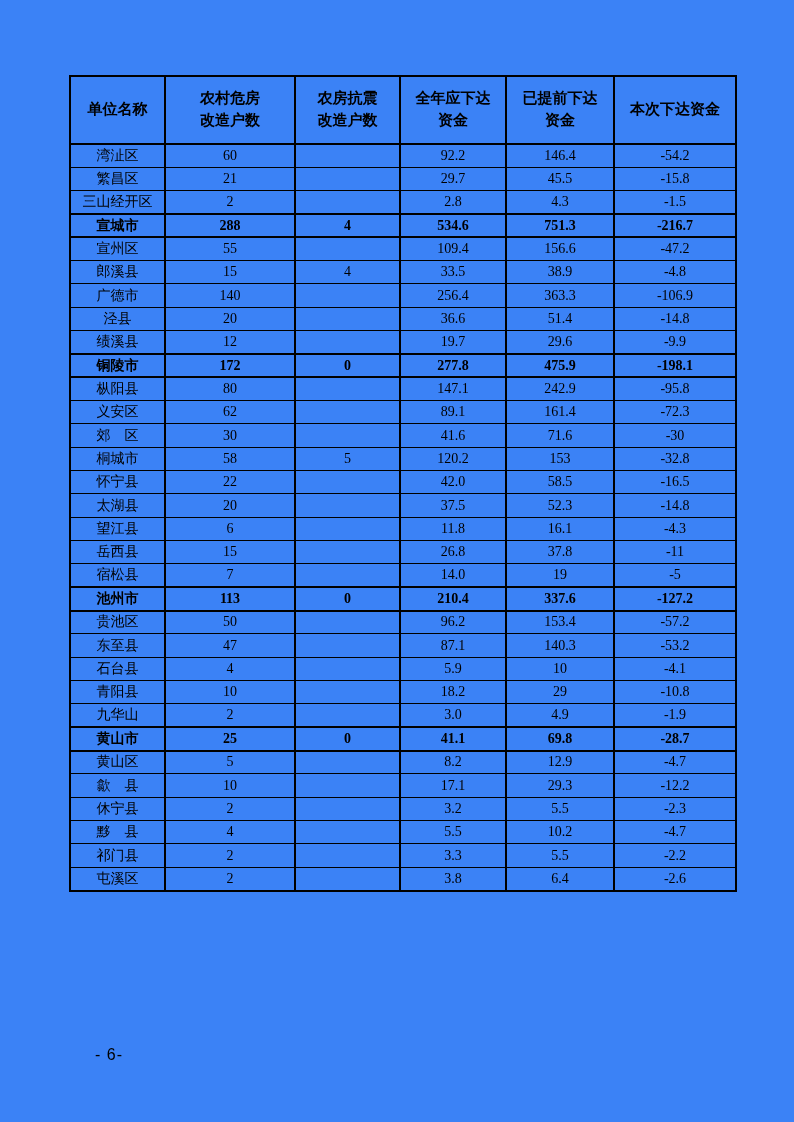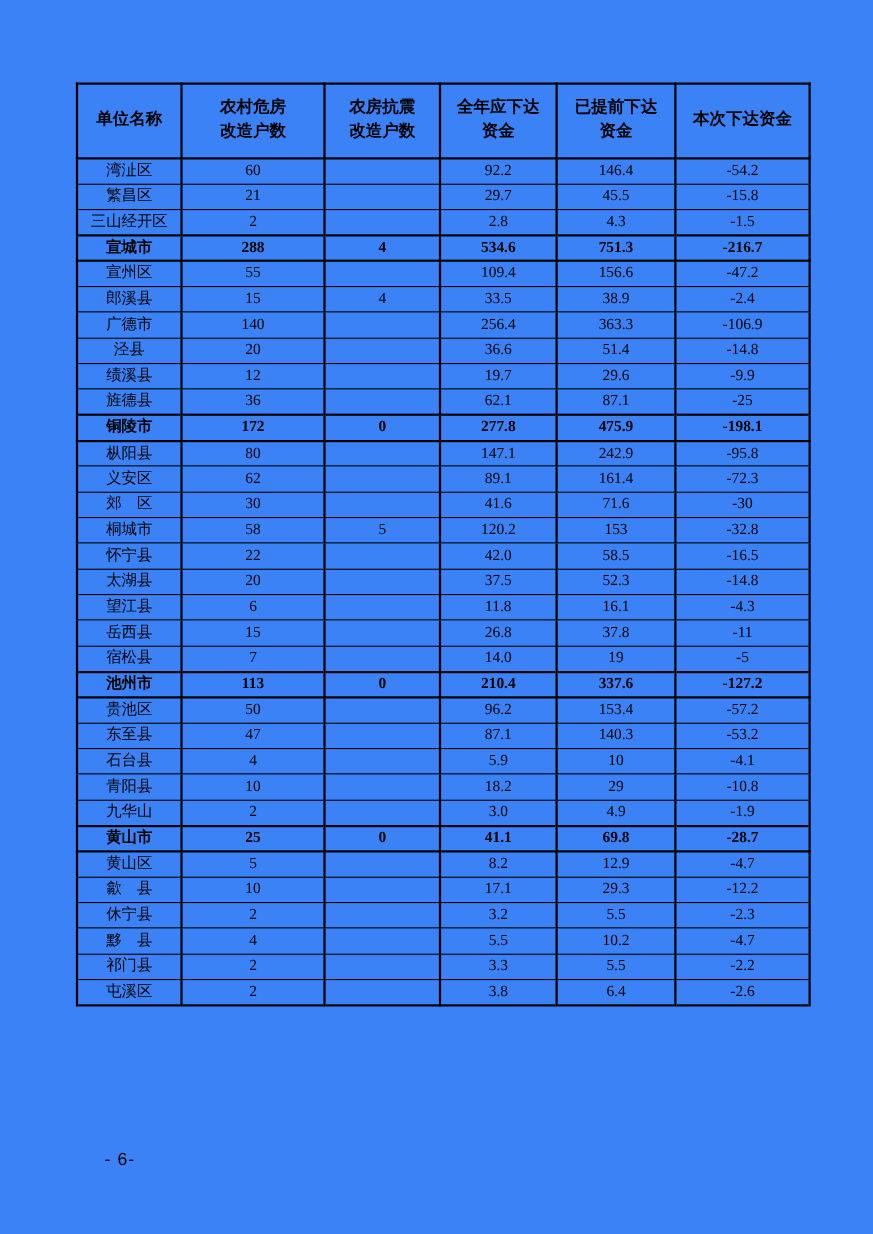--- a/index.html
+++ b/index.html
@@ -126,21 +126,21 @@
           <td>109.4</td>
           <td>156.6</td>
           <td>-47.2</td>
         </tr>
         <tr>
           <td>郎溪县</td>
           <td>15</td>
           <td>4</td>
           <td>33.5</td>
           <td>38.9</td>
-          <td>-2.4</td>
+          <td>-4.8</td>
         </tr>
         <tr>
           <td>广德市</td>
           <td>140</td>
           <td></td>
           <td>256.4</td>
           <td>363.3</td>
           <td>-106.9</td>
         </tr>
         <tr>
@@ -151,28 +151,20 @@
           <td>51.4</td>
           <td>-14.8</td>
         </tr>
         <tr>
           <td>绩溪县</td>
           <td>12</td>
           <td></td>
           <td>19.7</td>
           <td>29.6</td>
           <td>-9.9</td>
-        </tr>
-        <tr>
-          <td>旌德县</td>
-          <td>36</td>
-          <td></td>
-          <td>62.1</td>
-          <td>87.1</td>
-          <td>-25</td>
         </tr>
         <tr class="city-row">
           <td>铜陵市</td>
           <td>172</td>
           <td>0</td>
           <td>277.8</td>
           <td>475.9</td>
           <td>-198.1</td>
         </tr>
         <tr>

